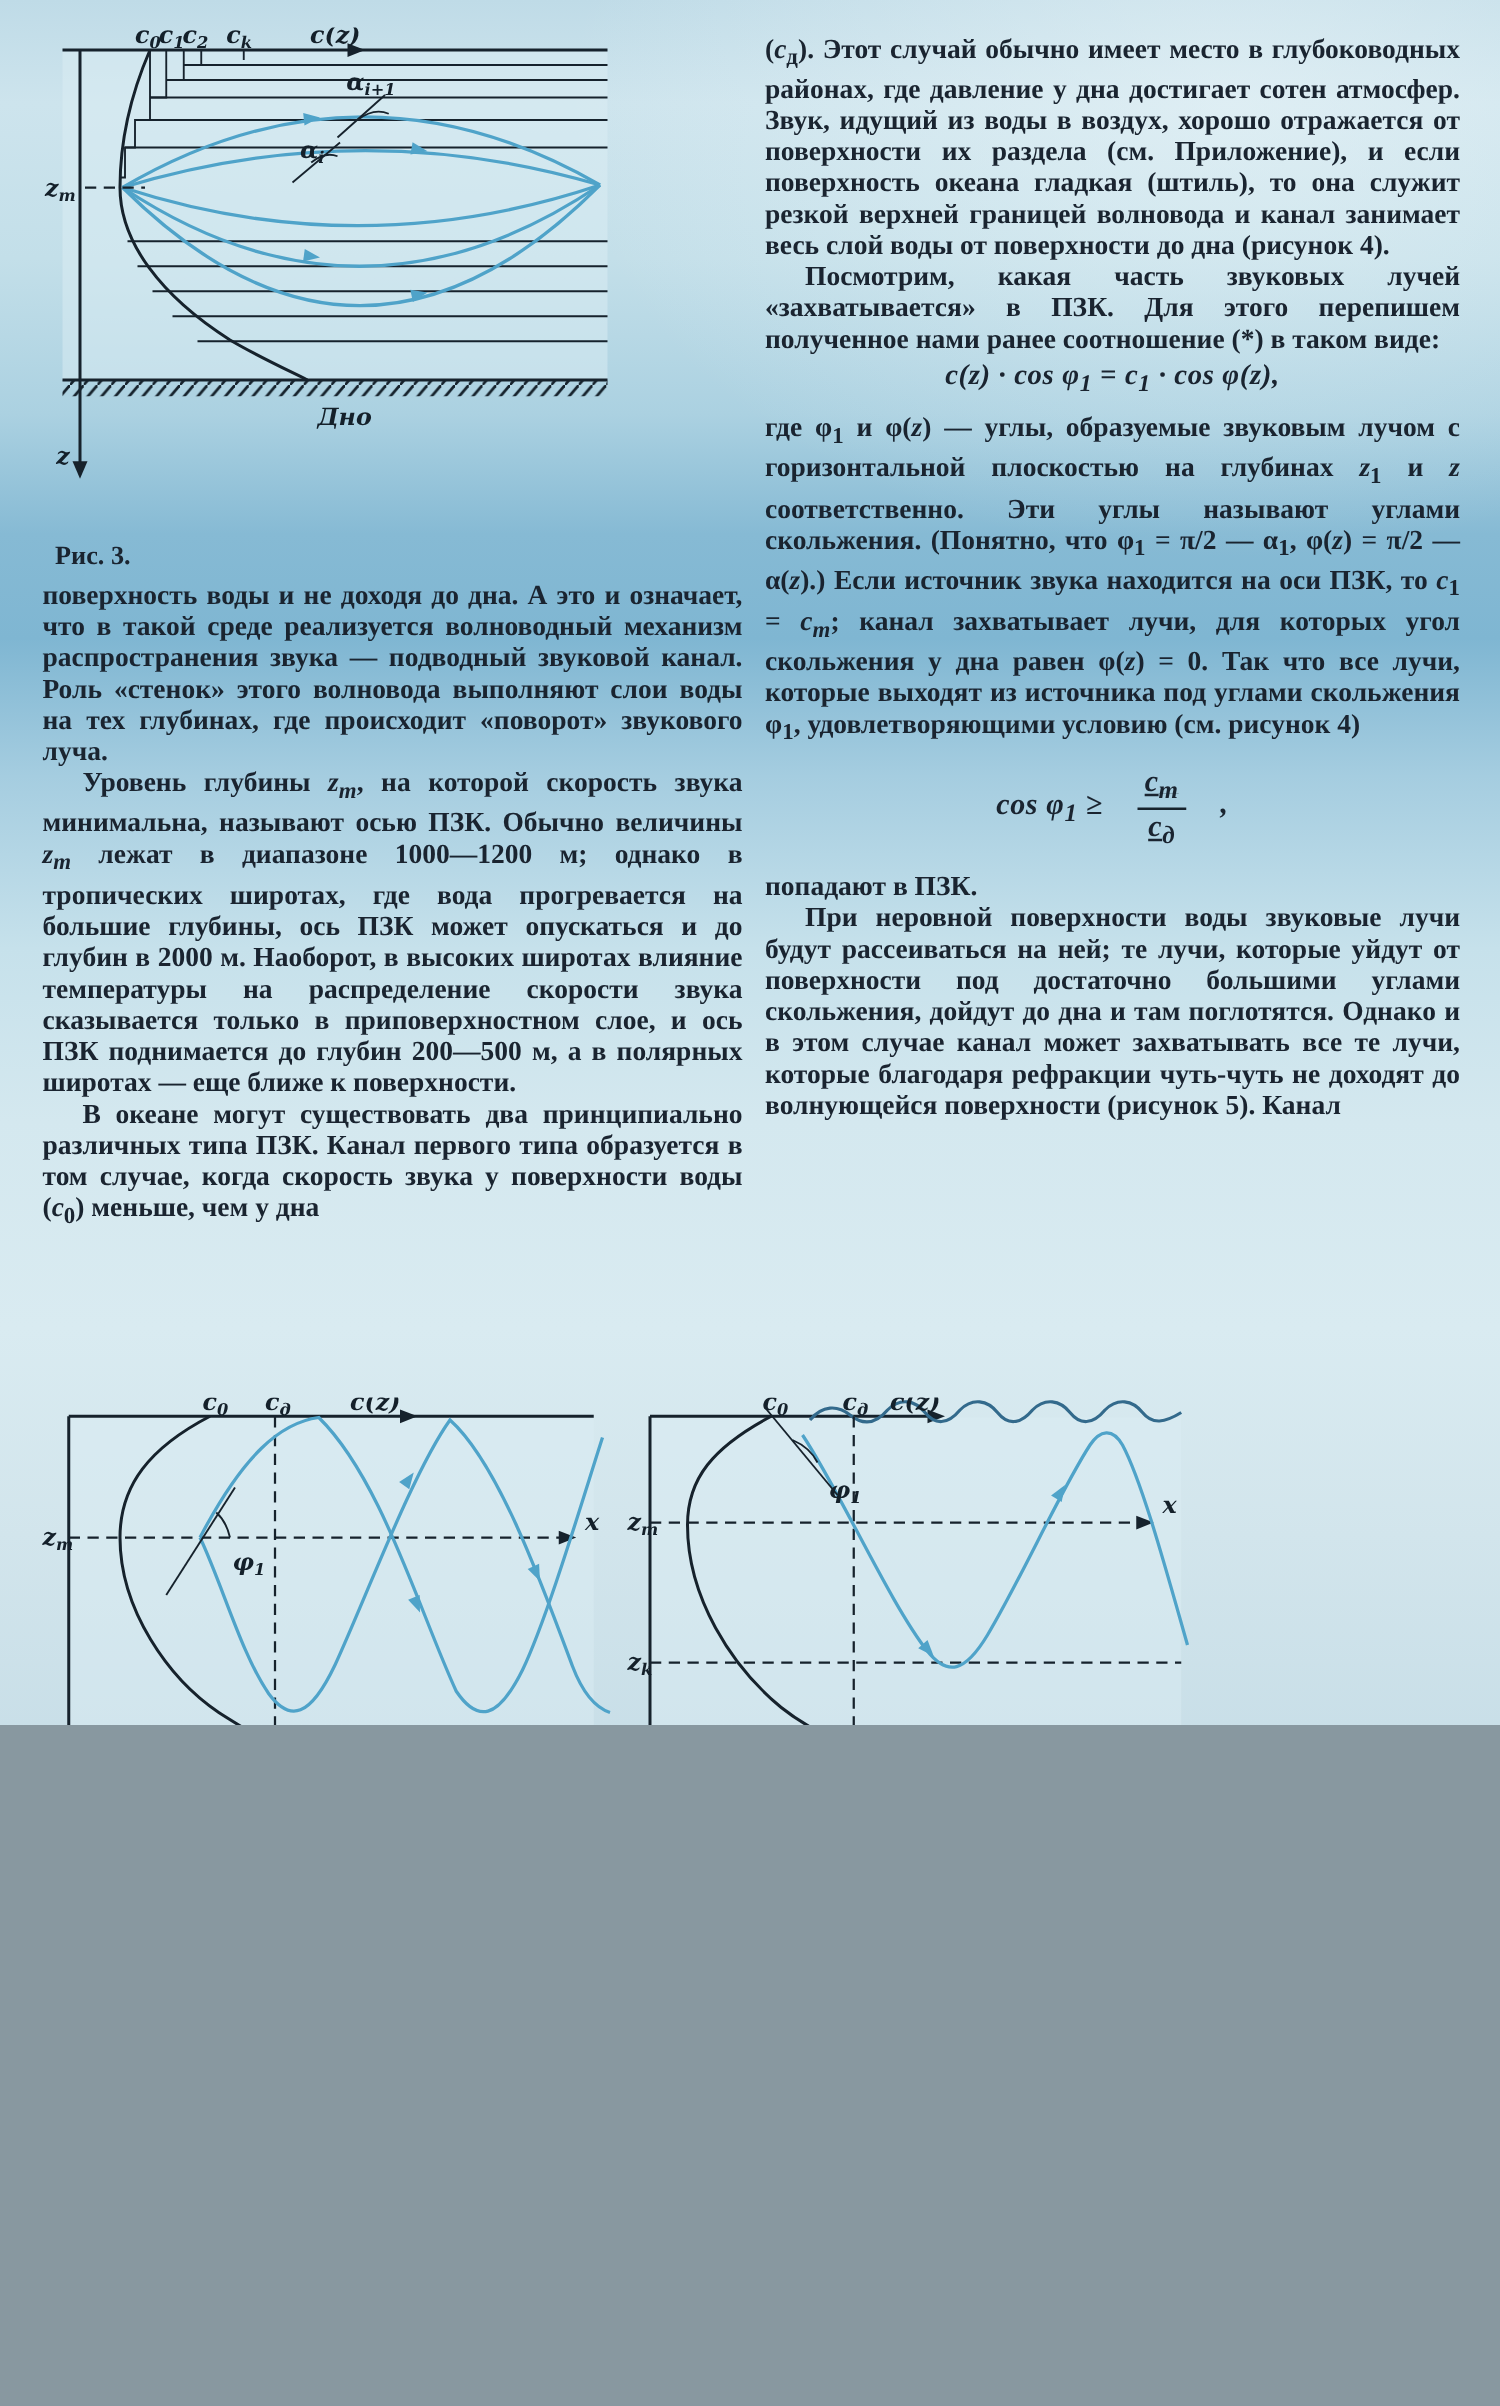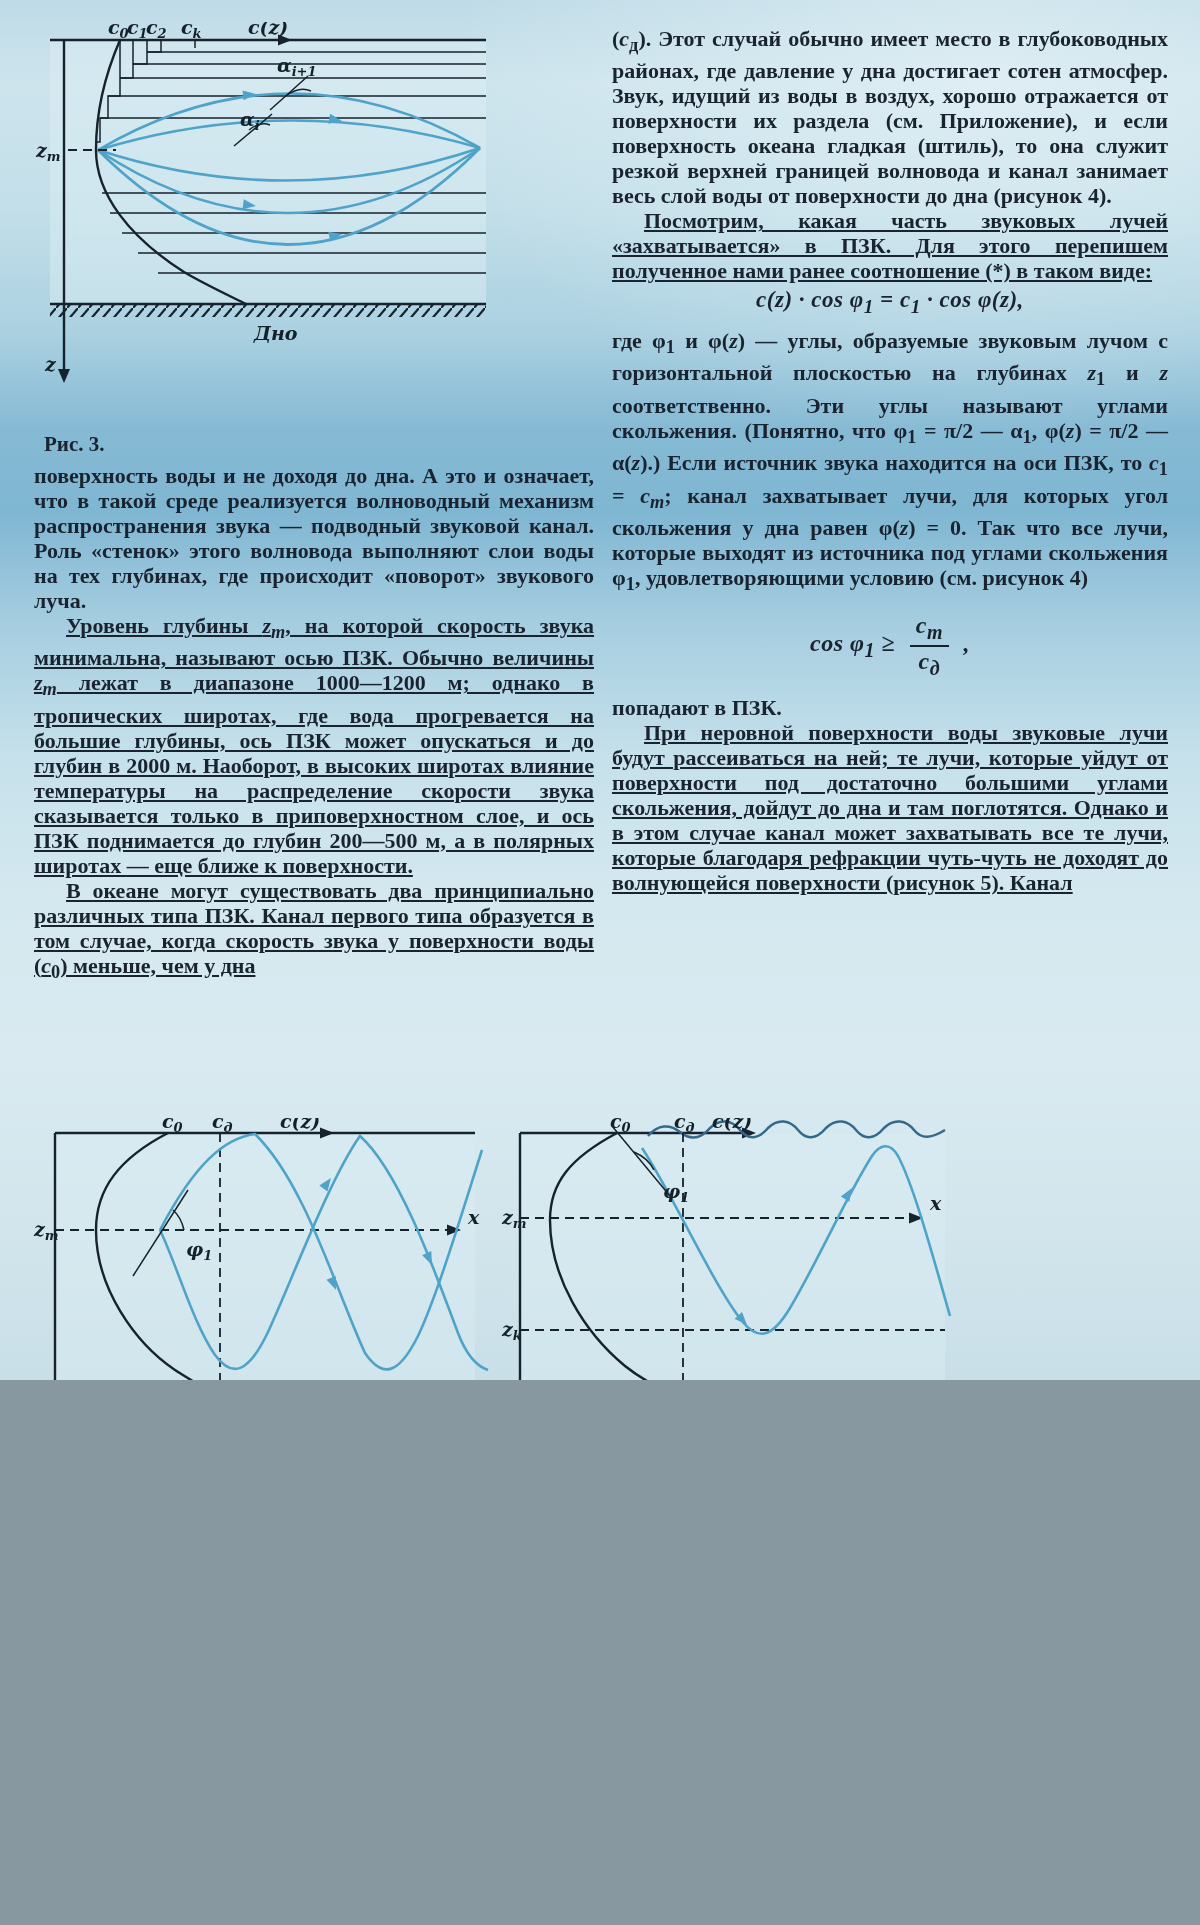--- a/index.html
+++ b/index.html
@@ -14,28 +14,28 @@
         #d4e8ef 65%, #d9ebf1 77%, #d2e5ec 89%, #c9dfe8 100%);
     color:#1a2430;
   }
   .col { position:absolute; }
   .col-left  { left:34px;  top:22px; width:560px; }
   .col-right { left:612px; top:26px; width:556px; }
   .body-text {
     font-size:22px; line-height:25px; font-weight:700; text-align:justify;
     color:#1a2430; hyphens:auto;
   }
-  .indent { text-indent:32px;text-decoration:underline; }
+  .indent { text-indent:32px; }
   .figcap { font-weight:700; font-size:21px; margin:8px 0 6px 10px; }
   .formula {
     text-align:center; font-weight:700; font-style:italic; font-size:23px;
     margin:4px 0 10px 0; letter-spacing:0.5px;
   }
   .formula-frac { font-size:24px; margin:16px 0; }
-  .frac { display:inline-block; vertical-align:-0.75em; text-align:center; line-height:1.05; margin:0 8px; }
+  .frac { display:inline-block; vertical-align:-0.75em; text-align:center; line-height:1.05; margin:0 21px;text-decoration:underline; }
   .frac .num { display:block; border-bottom:2.5px solid #16222c; padding:0 6px 2px; }
   .frac .den { display:block; padding:2px 6px 0; }
   .fig4-wrap { position:absolute; left:30px;  top:1118px; width:468px; }
   .fig5-wrap { position:absolute; left:500px; top:1118px; width:458px; }
   .fig4-wrap .figcap, .fig5-wrap .figcap { margin:14px 0 0 6px; }
   .page-number { position:absolute; left:44px; top:1846px; font-size:29px; font-weight:700; color:#121c26; }
   
   .fig-svg { display:block; }
   .axis { stroke:#16222c; stroke-width:2.4; fill:none; }
   .thin { stroke:#16222c; stroke-width:1.5; fill:none; }

